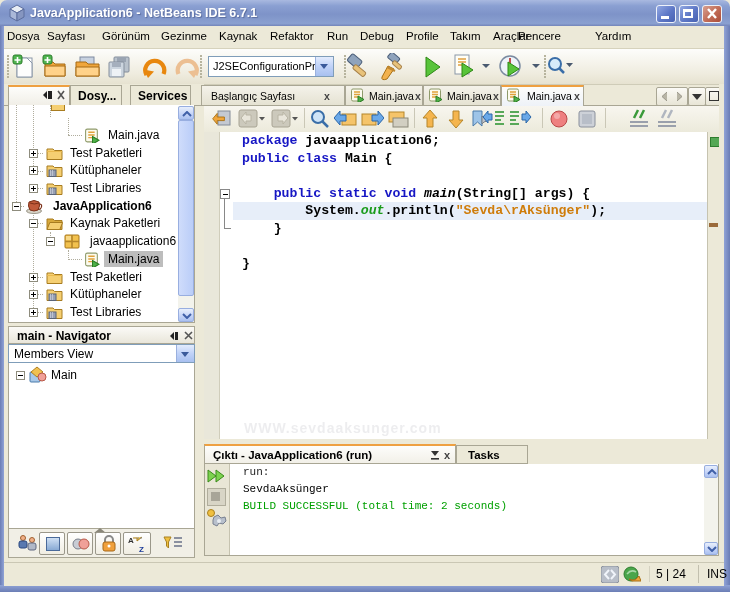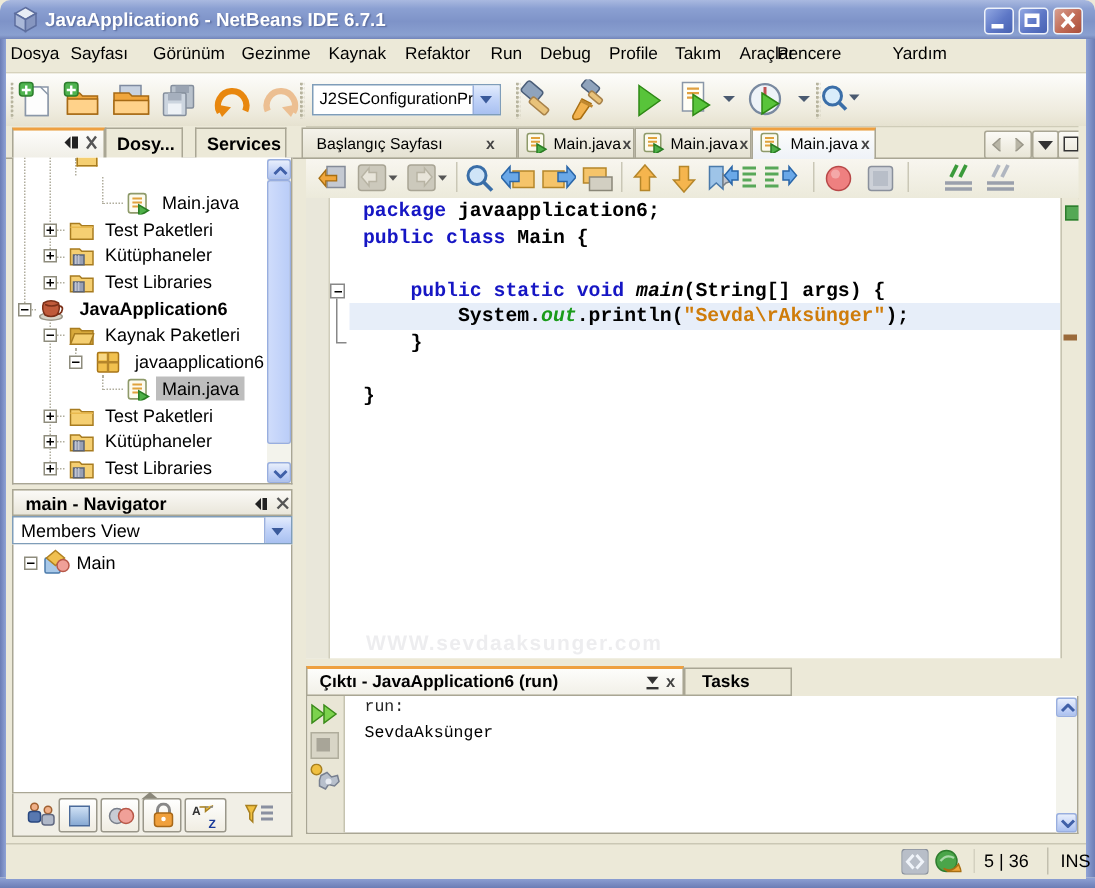--- a/index.html
+++ b/index.html
@@ -540,20 +540,21 @@
       </svg>
   <span style="position:absolute;left:239px;top:3px;font-size:11px;font-weight:bold;color:#444">x</span>
  </div>
  <div class="abs" style="left:252px;top:1px;width:72px;height:19px;background:#ece9d8;border:1px solid #a9a694;box-sizing:border-box">
   <span style="position:absolute;left:11px;top:3px;font-size:11.5px;font-weight:bold">Tasks</span>
  </div>
 </div>
 <div id="outpanel" class="abs">
  <div class="oline" style="left:38px;top:0px;color:#222">run:</div>
  <div class="oline" style="left:38px;top:17px;color:#000">SevdaAksünger</div>
+ <div class="oline" style="left:38px;top:34px;color:#00a000">BUILD SUCCESSFUL (total time: 2 seconds)</div>
 </div>
 <div id="outtb" class="abs">
  <svg style="position:absolute;left:2px;top:5px" width="20" height="14" viewBox="0 0 20 14">
       <path d="M1 1 l8 6 -8 6 z" fill="#7cd24e" stroke="#3a8a1a"></path>
       <path d="M9 1 l8 6 -8 6 z" fill="#7cd24e" stroke="#3a8a1a"></path>
     </svg>
  <div class="abs" style="left:2px;top:24px;width:17px;height:16px;background:#d8d5c6;border:1px solid #b0ad9c">
       <div style="position:absolute;left:3px;top:3px;width:9px;height:9px;background:#a8a598"></div>
     </div>
  <svg style="position:absolute;left:1px;top:45px" width="22" height="19" viewBox="0 0 22 19">
@@ -579,16 +580,16 @@
  <svg class="abs" style="left:597px;top:3px" width="18" height="17" viewBox="0 0 18 17">
   <rect x="0" y="0" width="18" height="17" rx="3" fill="#b8bec8" stroke="#8a919c"></rect>
   <path d="M8 4 L4 8.5 L8 13 M10 4 L14 8.5 L10 13" stroke="#f0f4fa" stroke-width="2" fill="none"></path>
  </svg>
  <svg class="abs" style="left:619px;top:3px" width="18" height="17" viewBox="0 0 18 17">
   <circle cx="8" cy="8" r="7" fill="#4aa54a" stroke="#2e7d2e"></circle>
   <path d="M4 8 q4 -5 9 -2" stroke="#a8d8a8" stroke-width="1.5" fill="none"></path>
   <path d="M6 13 q6 3 10 -3 l2 5 h-9 z" fill="#f0a63c" stroke="#a86f12"></path>
  </svg>
  <div class="abs" style="left:645px;top:3px;width:1px;height:16px;background:#d4d1c0"></div>
-    <span class="abs" style="left:652px;top:4px">5 | 36</span>
+    <span class="abs" style="left:652px;top:4px">5 | 24</span>
  <div class="abs" style="left:694px;top:2px;width:1px;height:18px;background:#c2bfae"></div>
  <span class="abs" style="left:703px;top:4px">INS</span>
 </div>
 
 </body></html>

